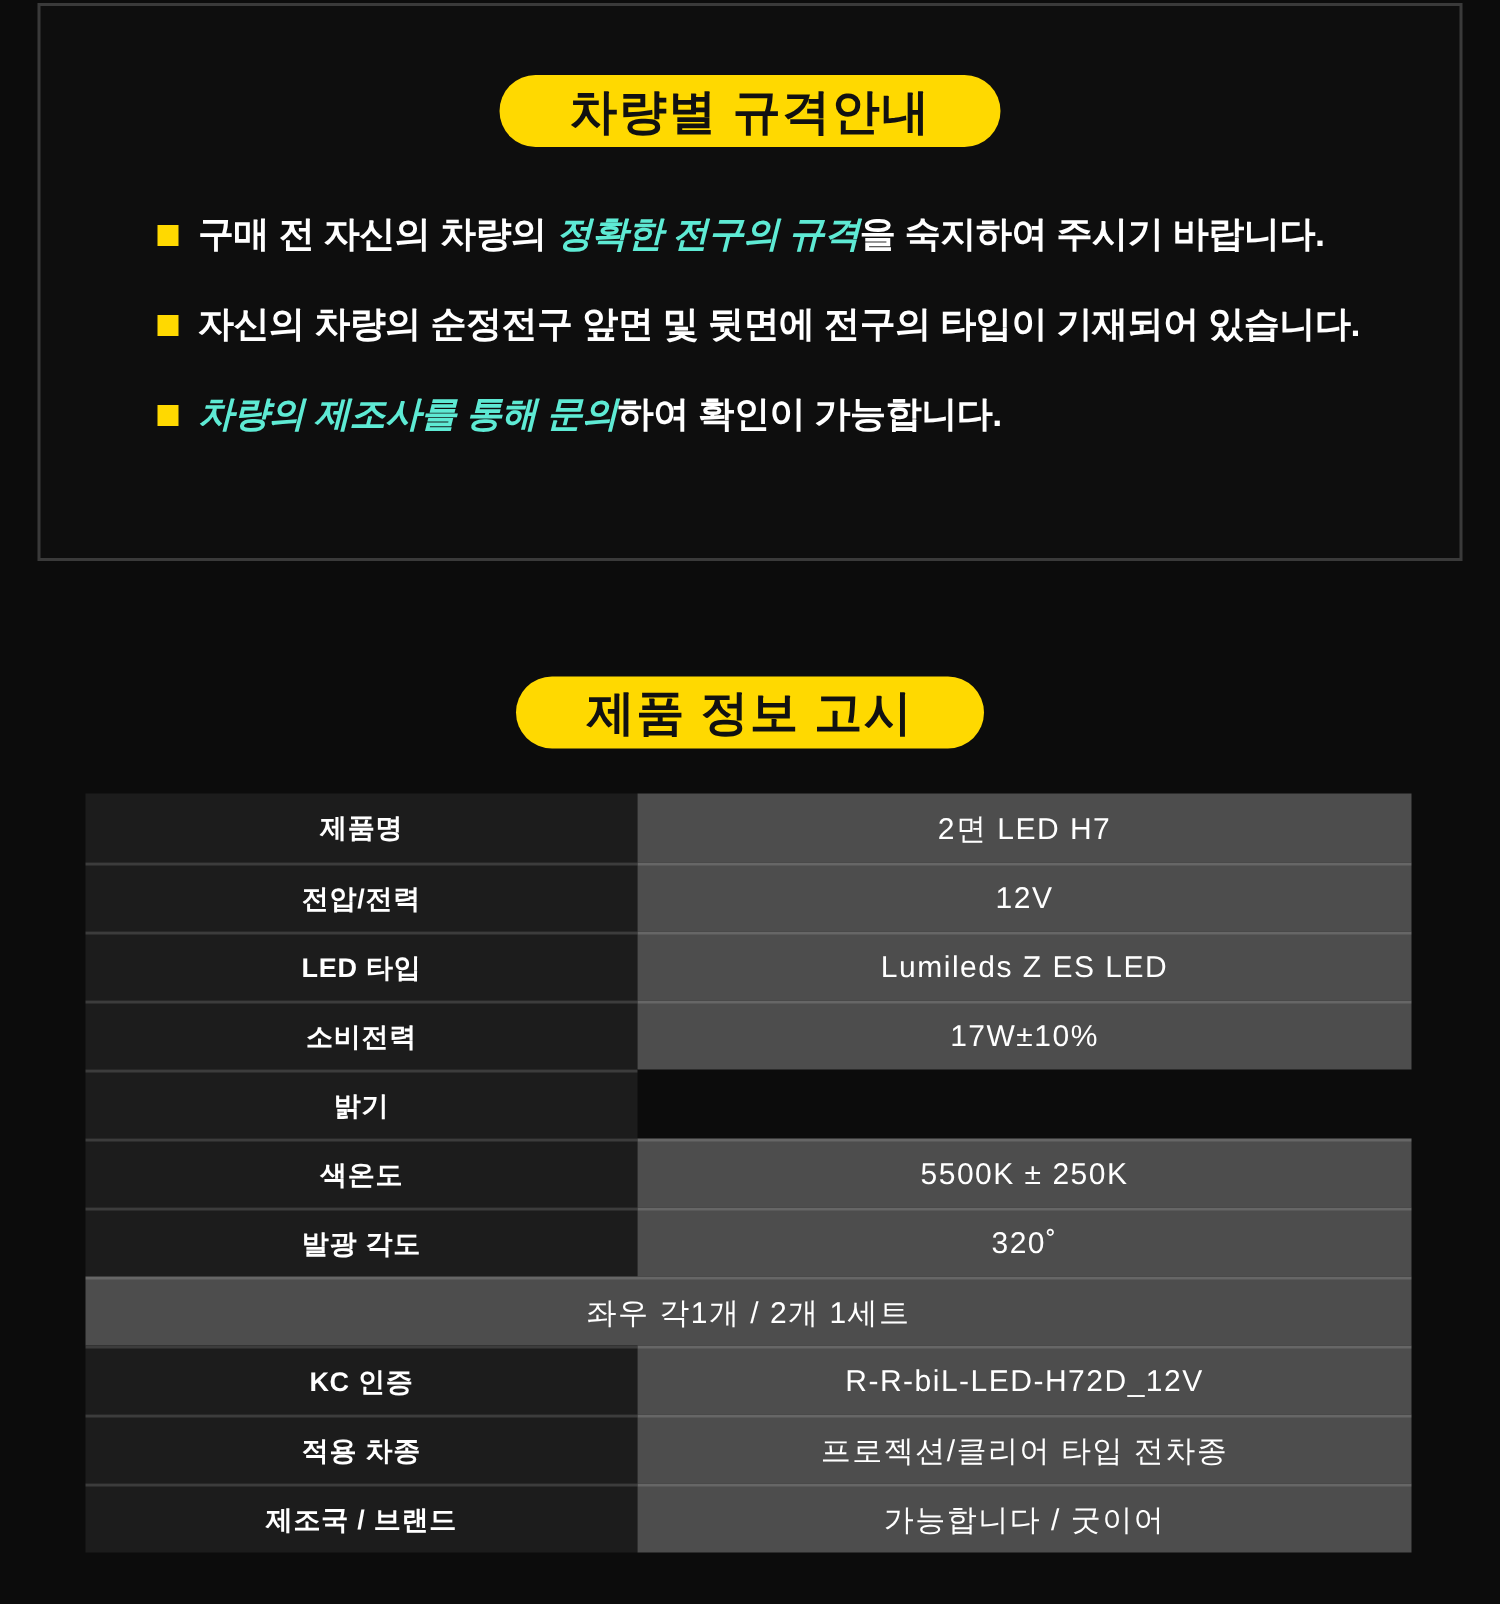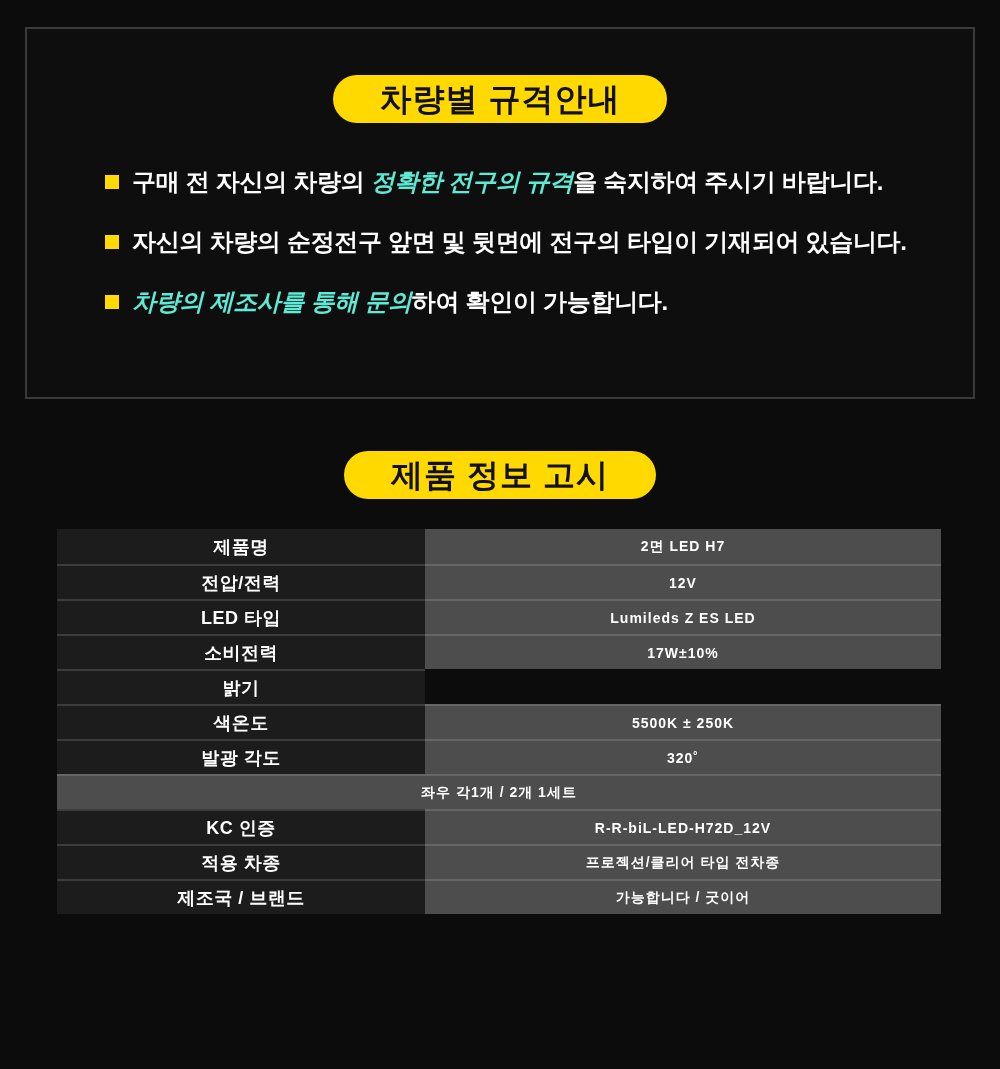--- a/index.html
+++ b/index.html
@@ -6,21 +6,21 @@
   body{
     width:1000px;height:1069px;
     background:#0c0c0c;
     font-family:"Liberation Sans","DejaVu Sans",sans-serif;
     color:#fff;
     overflow:hidden;
     position:relative;
   }
   
   .guide-box{
-    position:absolute;left:25px;top:27px;
+    position:absolute;left:25px;top:2px;
     width:946px;height:368px;
     border:2px solid #3a3a3a;
     background:#0e0e0e;
     box-sizing:content-box;
   }
   .pill{
     display:table;
     margin:0 auto;
     background:#ffd900;
     color:#111;
@@ -57,42 +57,42 @@
   
   .product-section{
     position:absolute;left:0;top:451px;width:1000px;
   }
   .spec-table{
     margin:30px 59px 0 57px;
     width:884px;
   }
   .spec-row{
     display:flex;
-    height:35px;
+    height:46px;
     align-items:stretch;
   }
   .spec-row + .spec-row .spec-label,
   .spec-row + .spec-row .spec-value{
     border-top:2px solid rgba(255,255,255,0.14);
   }
   .spec-label{
     width:368px;
     background:#1c1c1c;
     display:flex;align-items:center;justify-content:center;
     font-size:18px;
     font-weight:700;
     letter-spacing:0.5px;
     box-sizing:border-box;
   }
   .spec-value{
     flex:1;
     background:#4d4d4d;
     display:flex;align-items:center;justify-content:center;
-    font-size:14px;
-    font-weight:700;
+    font-size:20px;
+    font-weight:400;
     letter-spacing:1px;
     box-sizing:border-box;
   }
 </style>
 </head>
 <body>
 
 <section class="guide-box">
   <div class="pill">
     <span>차량별 규격안내</span>

